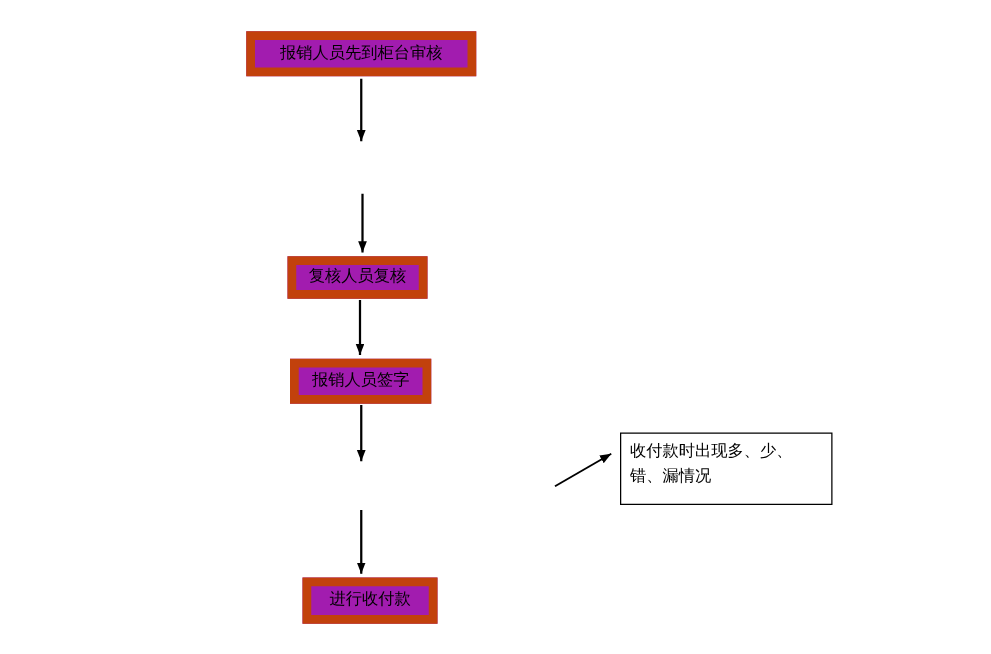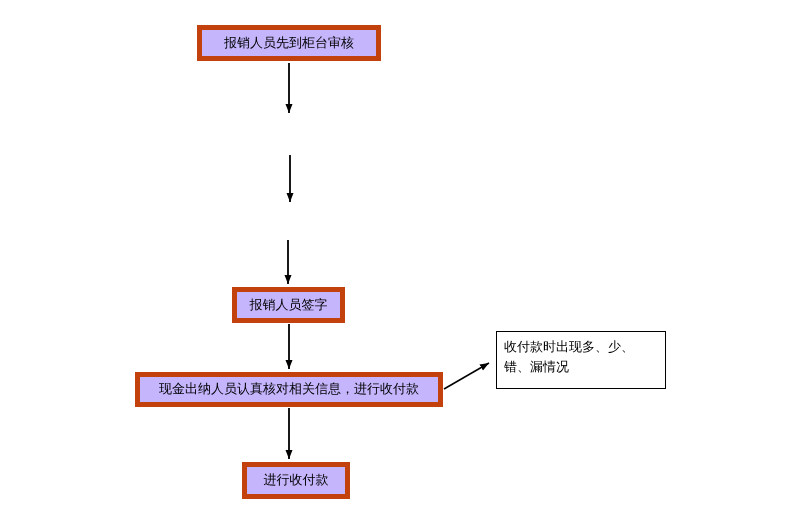--- a/index.html
+++ b/index.html
@@ -12,22 +12,22 @@
     width: 793px;
     height: 523px;
     background: #ffffff;
     font-family: "DejaVu Sans", "Liberation Sans", sans-serif;
     color: #000000;
     overflow: hidden;
   }
   .flow-node {
     position: absolute;
     box-sizing: border-box;
-    border: 5px solid #c2410c;
-    background: #c4b5fd;
+    border: 7px solid #c2410c;
+    background: #a21caf;
     display: flex;
     align-items: center;
     justify-content: center;
     text-align: center;
     font-size: 13px;
     line-height: 1.25;
     white-space: nowrap;
   }
   .side-node {
     position: absolute;
@@ -65,22 +65,22 @@
     <line x1="290" y1="155" x2="290" y2="202" stroke="#000000" stroke-width="1.8" marker-end="url(#arrowhead)"></line>
     <line x1="288" y1="240" x2="288" y2="284" stroke="#000000" stroke-width="1.8" marker-end="url(#arrowhead)"></line>
     <line x1="289" y1="324" x2="289" y2="369" stroke="#000000" stroke-width="1.8" marker-end="url(#arrowhead)"></line>
     <line x1="289" y1="408" x2="289" y2="459" stroke="#000000" stroke-width="1.8" marker-end="url(#arrowhead)"></line>
     <line x1="444" y1="389" x2="489" y2="363" stroke="#000000" stroke-width="1.5" marker-end="url(#arrowhead)"></line>
   </svg>
 
   <div class="flow-node" style="left:197px; top:25px; width:184px; height:36px;">报销人员先到柜台审核</div>
 
 
+  <div class="flow-node" style="left:230px; top:205px; width:112px; height:34px;">复核人员复核</div>
 
   <div class="flow-node" style="left:232px; top:287px; width:113px; height:36px;text-align:right;">报销人员签字</div>
 
-  <div class="flow-node" style="left:135px; top:372px; width:308px; height:35px;">现金出纳人员认真核对相关信息，进行收付款</div>
 
   <div class="flow-node" style="left:242px; top:462px; width:108px; height:37px;">进行收付款</div>
 
-  <div class="side-node" style="left:496px; top:331px; width:170px; height:58px;">收付款时出现多、少、错、漏情况</div>
+  <div class="side-node" style="left:496px; top:346px; width:170px; height:58px;">收付款时出现多、少、错、漏情况</div>
 
 </div>
 
 </body></html>

